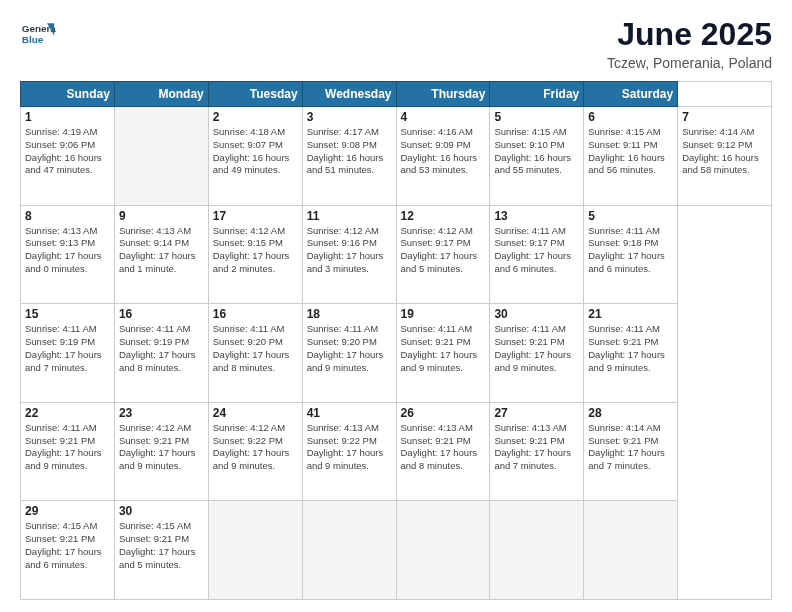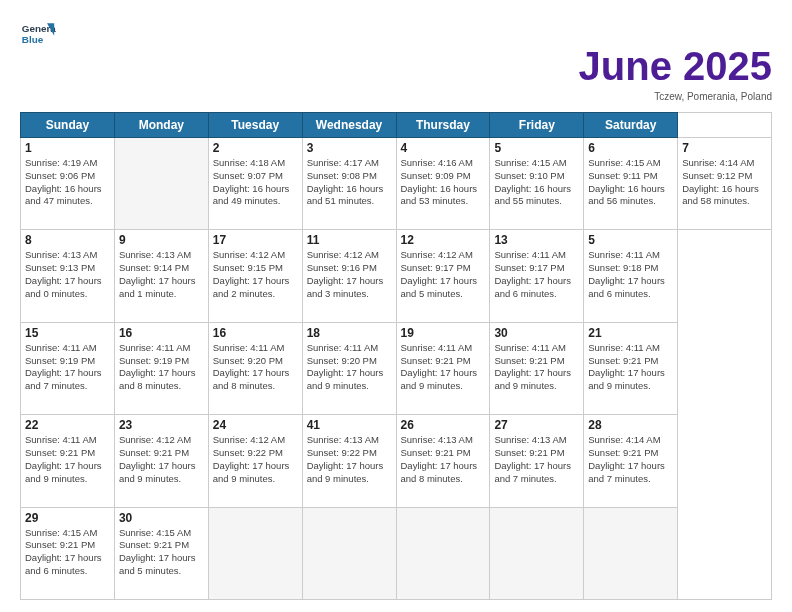--- a/index.html
+++ b/index.html
@@ -29,45 +29,44 @@
       gap: 4px;
     }
     .logo-icon {
       width: 36px;
       height: 36px;
     }
     .title-block {
       text-align: right;
     }
     .month-title {
-      font-size: 40px;
+      font-size: 32px;
       font-weight: bold;
-      color: #4c1d95;
-      margin-top: 28px;
+      color: #0f172a;
     }
     .location {
-      font-size: 10px;
+      font-size: 14px;
       color: #555;
       margin-top: 2px;
     }
     .calendar {
       flex: 1;
       border: 1px solid #ccc;
       border-collapse: collapse;
       width: 100%;
       table-layout: fixed;
     }
     .calendar th {
       background: #2471a3;
       color: #fff;
       font-size: 12px;
       font-weight: bold;
       padding: 5px 4px;
       border: 1px solid #1a5276;
-      text-align: center;
+      text-align: right;
     }
     .calendar td {
       border: 1px solid #ccc;
       vertical-align: top;
       padding: 3px 4px;
       font-size: 9.5px;
       color: #333;
       background: #fff;
     }
     .calendar td.empty {

